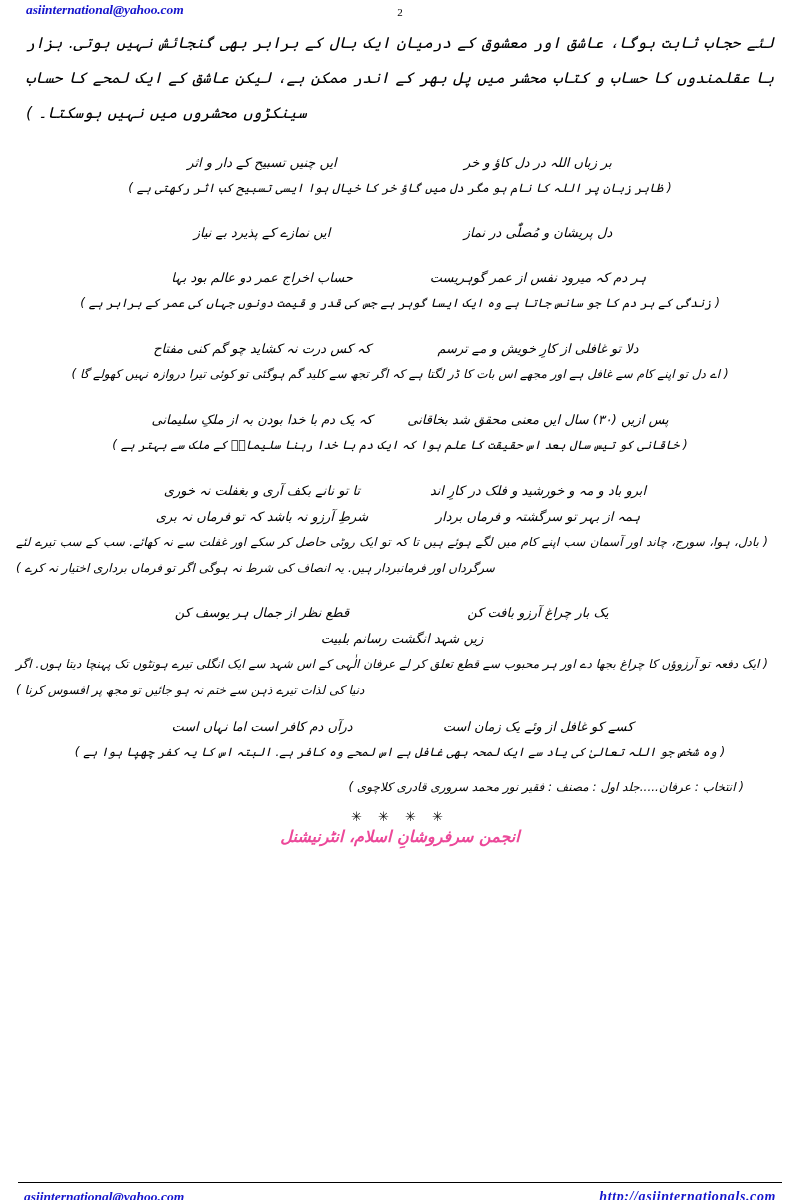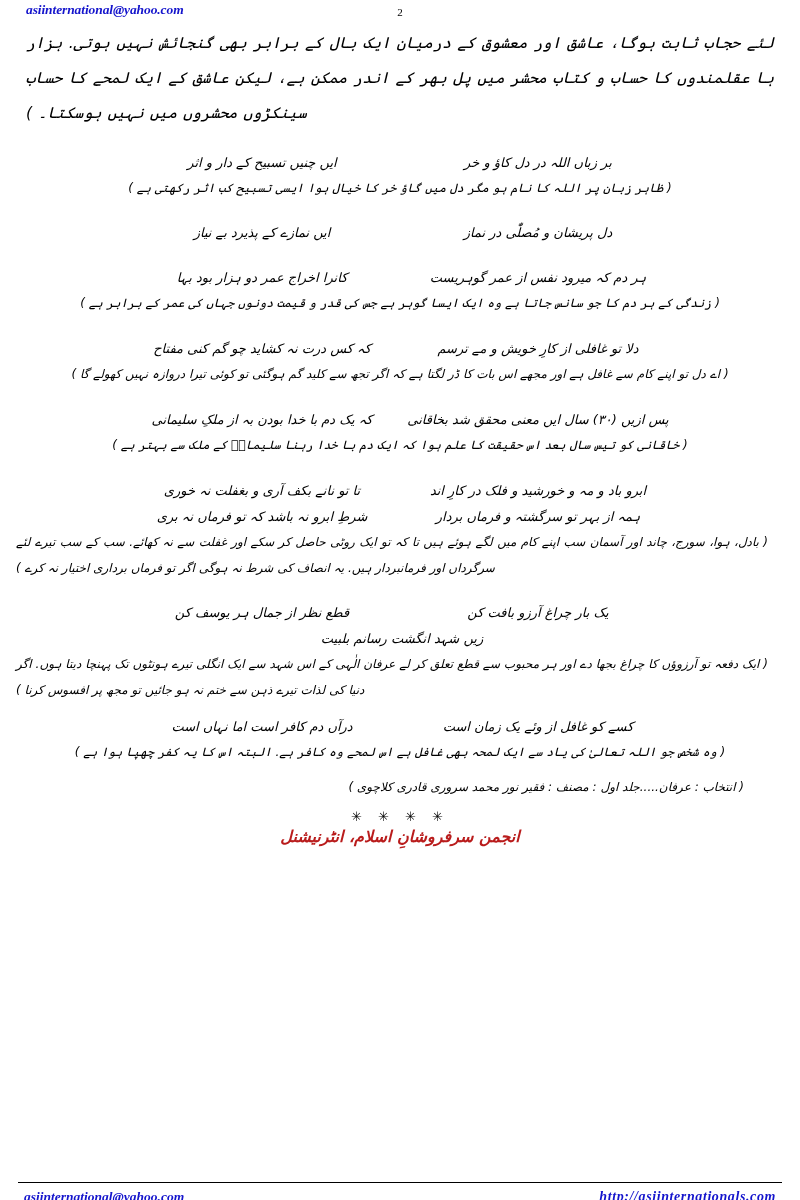--- a/index.html
+++ b/index.html
@@ -156,21 +156,21 @@
     color: #000000;
     line-height: 1.2;
     font-family: "DejaVu Sans", sans-serif;
   }
 
   .org-name {
     width: 800px;
     text-align: center;
     font-size: 16px;
     font-weight: bold;
-    color: #b91c1c;
+    color: #ec4899;
     direction: rtl;
     line-height: 1.6;
     font-family: "DejaVu Sans", sans-serif;
   }
 
   
   .footer {
     position: absolute;
     left: 0;
     bottom: 18px;
@@ -247,21 +247,21 @@
         <div class="ur hemistich right">دل پریشان و مُصلّٰی در نماز</div>
         <div class="ur hemistich left">ایں نمازے کے پذیرد بے نیاز</div>
       </div>
     </div>
 
     <div class="gap-md"></div>
 
     <div class="verse-block">
       <div class="verse-line">
         <div class="ur hemistich right">ہر دم کہ میرود نفس از عمر گوہریست</div>
-        <div class="ur hemistich left">کانرا اخراج عمر دو ہزار بود بہا</div>
+        <div class="ur hemistich left">حساب اخراج عمر دو عالم بود بہا</div>
       </div>
       <div class="ur gloss">( زندگی کے ہر دم کا جو سانس جاتا ہے وہ ایک ایسا گوہر ہے جس کی قدر و قیمت دونوں جہاں کی عمر کے برابر ہے )</div>
     </div>
 
     <div class="gap-md"></div>
 
     <div class="verse-block">
       <div class="verse-line">
         <div class="ur hemistich right">دلا تو غافلی از کارِ خویش و مے ترسم</div>
         <div class="ur hemistich left">کہ کس درت نہ کشاید چو گم کنی مفتاح</div>
@@ -281,21 +281,21 @@
 
     <div class="gap-md"></div>
 
     <div class="verse-block">
       <div class="verse-line">
         <div class="ur hemistich right">ابرو باد و مہ و خورشید و فلک در کارِ اند</div>
         <div class="ur hemistich left">تا تو نانے بکف آری و بغفلت نہ خوری</div>
       </div>
       <div class="verse-line">
         <div class="ur hemistich right">ہمہ از بہر تو سرگشتہ و فرماں بردار</div>
-        <div class="ur hemistich left">شرطِ ابرو نہ باشد کہ تو فرماں نہ بری</div>
+        <div class="ur hemistich left">شرطِ آرزو نہ باشد کہ تو فرماں نہ بری</div>
       </div>
       <div class="ur gloss two-line">( بادل، ہوا، سورج، چاند اور آسمان سب اپنے کام میں لگے ہوئے ہیں تا کہ تو ایک روٹی حاصل کر سکے اور غفلت سے نہ کھائے. سب کے سب تیرے لئے سرگرداں اور فرمانبردار ہیں. یہ انصاف کی شرط نہ ہوگی اگر تو فرماں برداری اختیار نہ کرے )</div>
     </div>
 
     <div class="gap-md"></div>
 
     <div class="verse-block">
       <div class="verse-line">
         <div class="ur hemistich right">یک بار چراغ آرزو بافت کن</div>
         <div class="ur hemistich left">قطع نظر از جمال ہر یوسف کن</div>

